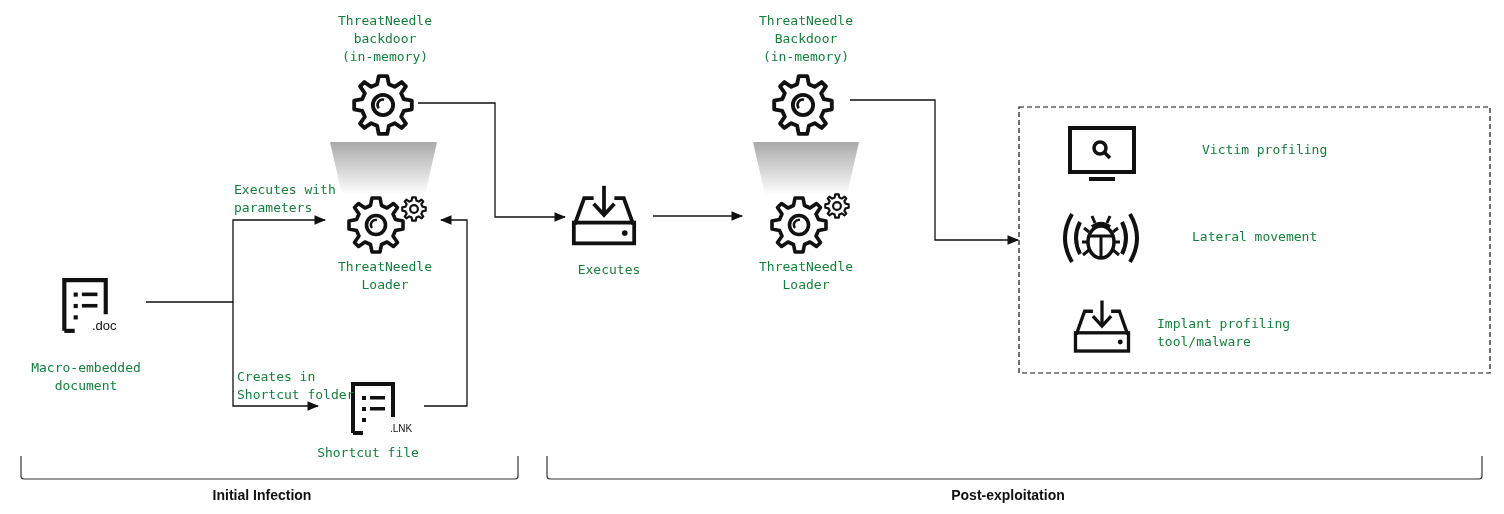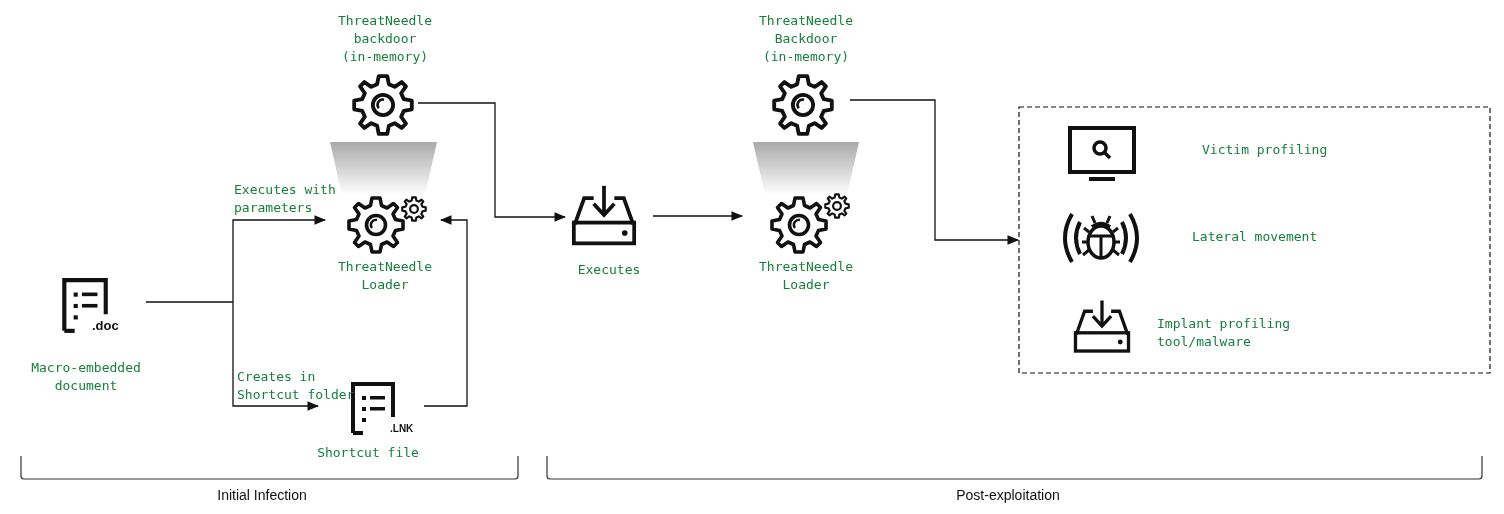--- a/index.html
+++ b/index.html
@@ -1,21 +1,21 @@
 <!DOCTYPE html>
 <html><head>
 <meta charset="utf-8">
 <style>
   html, body { margin: 0; padding: 0; background: #ffffff; }
   body { width: 1504px; height: 514px; position: relative; overflow: hidden; font-family: "DejaVu Sans Mono", "Liberation Mono", monospace; color: #111; }
   svg.canvas { position: absolute; left: 0; top: 0; }
   .lbl { position: absolute; font-size: 13px; line-height: 18px; white-space: pre; color: #15803d; }
   .c { text-align: center; transform: translateX(-50%); }
-  .sec { position: absolute; font-family: "Liberation Sans", "DejaVu Sans", sans-serif; font-weight: normal; font-size: 14px; transform: translateX(-50%); }
-  .ext { position: absolute; font-family: "Liberation Sans", "DejaVu Sans", sans-serif; font-weight: bold; font-size: 13px; }
+  .sec { position: absolute; font-family: "Liberation Sans", "DejaVu Sans", sans-serif; font-weight: bold; font-size: 14px; transform: translateX(-50%); }
+  .ext { position: absolute; font-family: "Liberation Sans", "DejaVu Sans", sans-serif; font-weight: normal; font-size: 13px; }
 </style>
 </head>
 <body>
 
 <svg class="canvas" width="1504" height="514" viewBox="0 0 1504 514">
   <defs>
     <marker id="arr" viewBox="0 0 10 10" refX="9" refY="5" markerWidth="9" markerHeight="9" orient="auto-start-reverse">
       <path d="M0,1 L10,5 L0,9 z" fill="#111"></path>
     </marker>
     <linearGradient id="fade" x1="0" y1="0" x2="0" y2="1">

